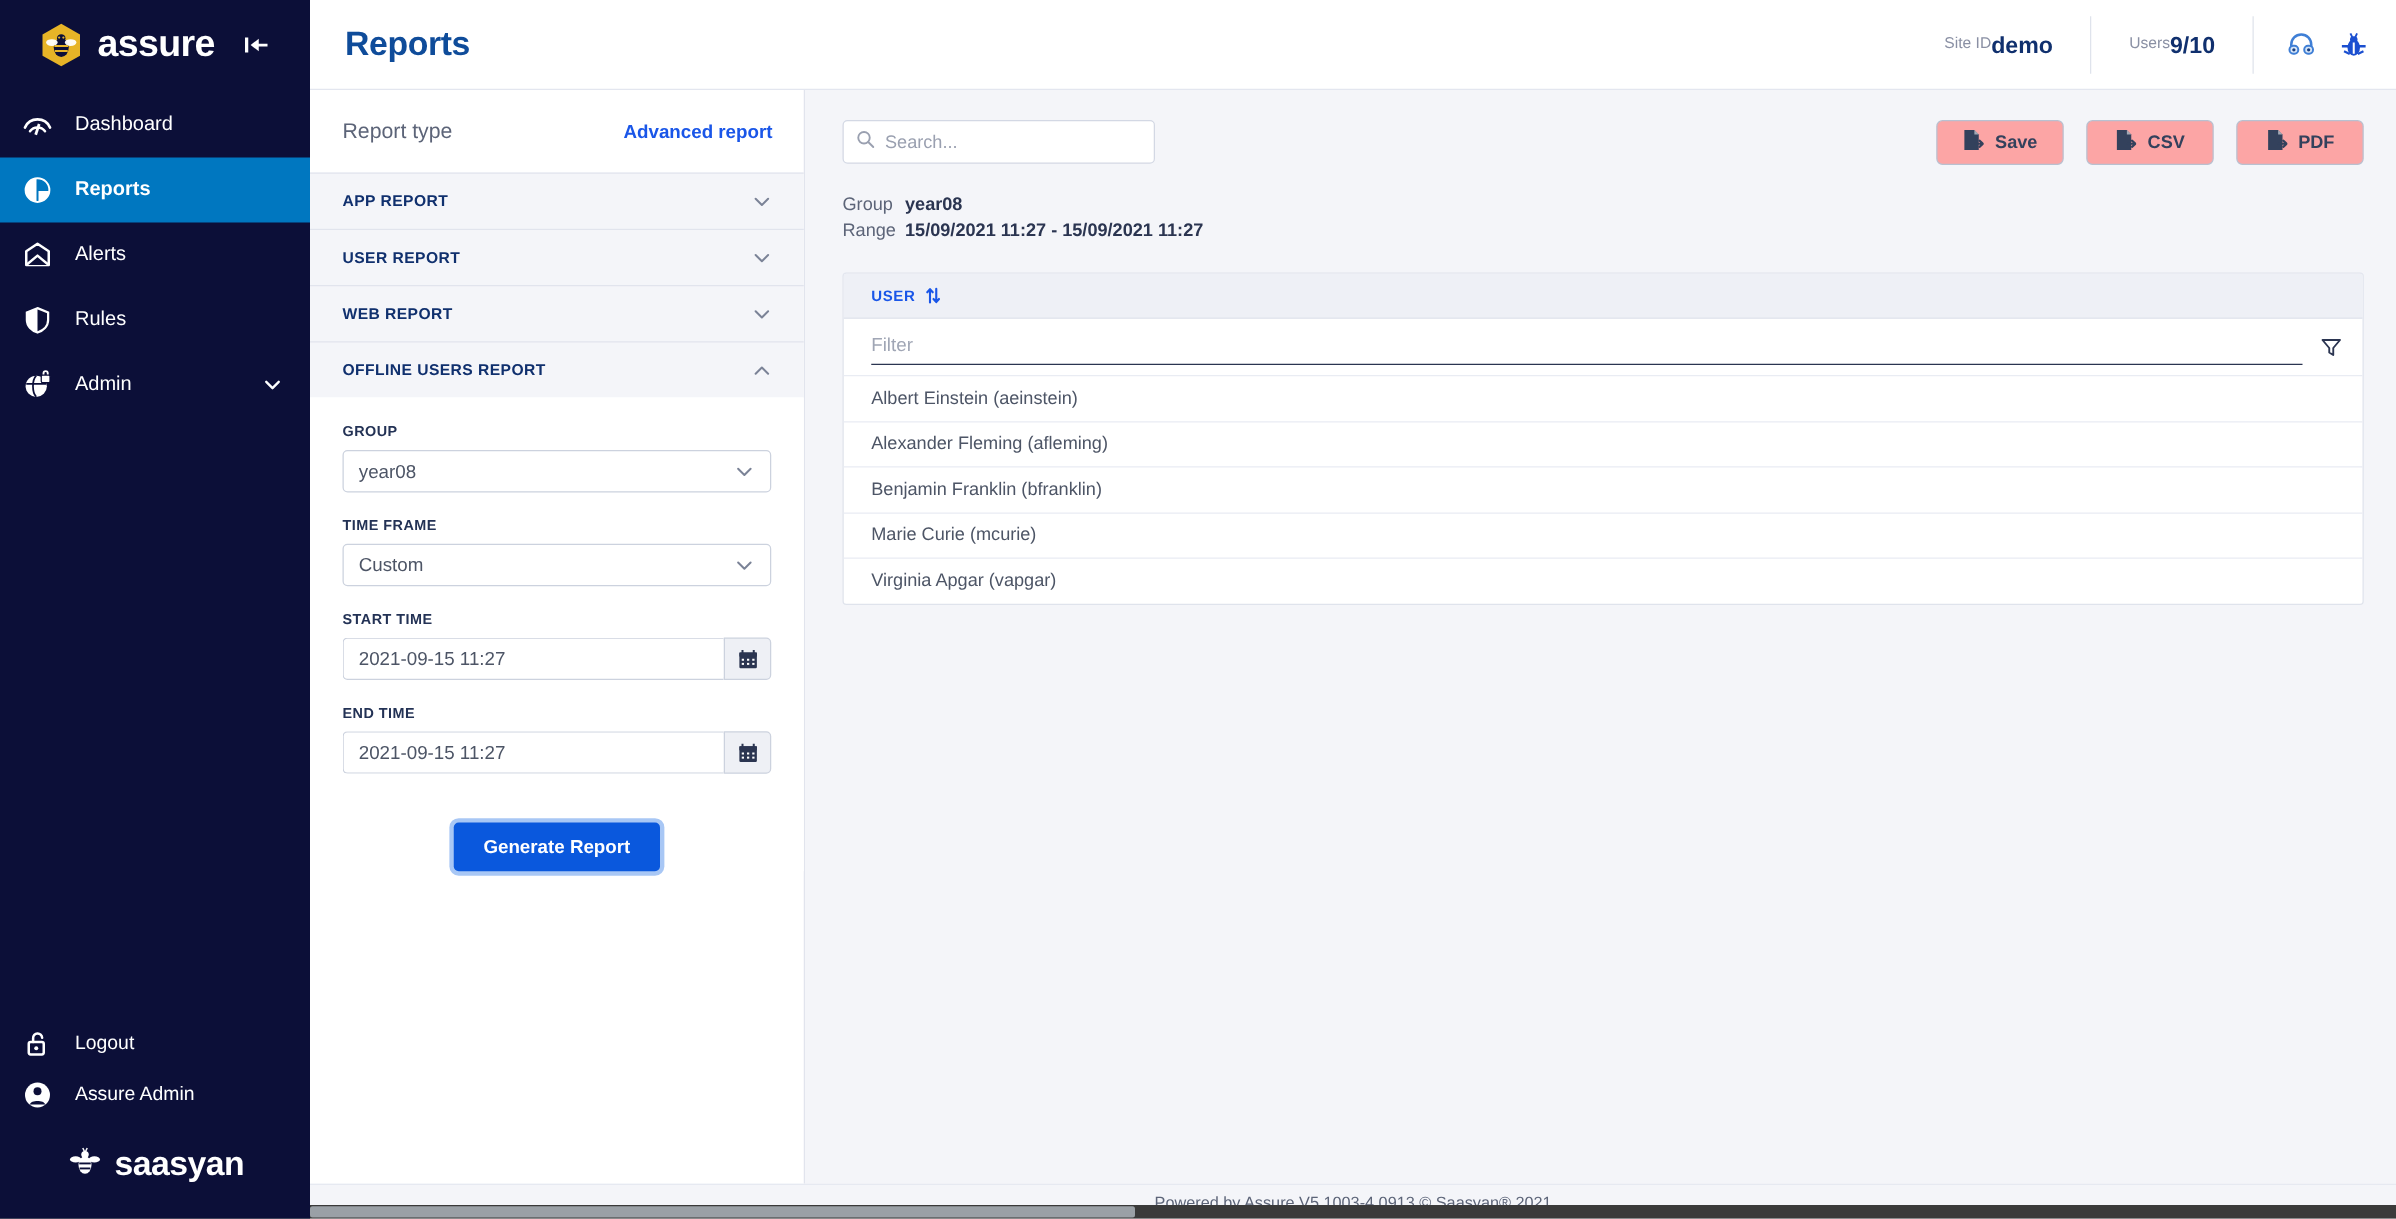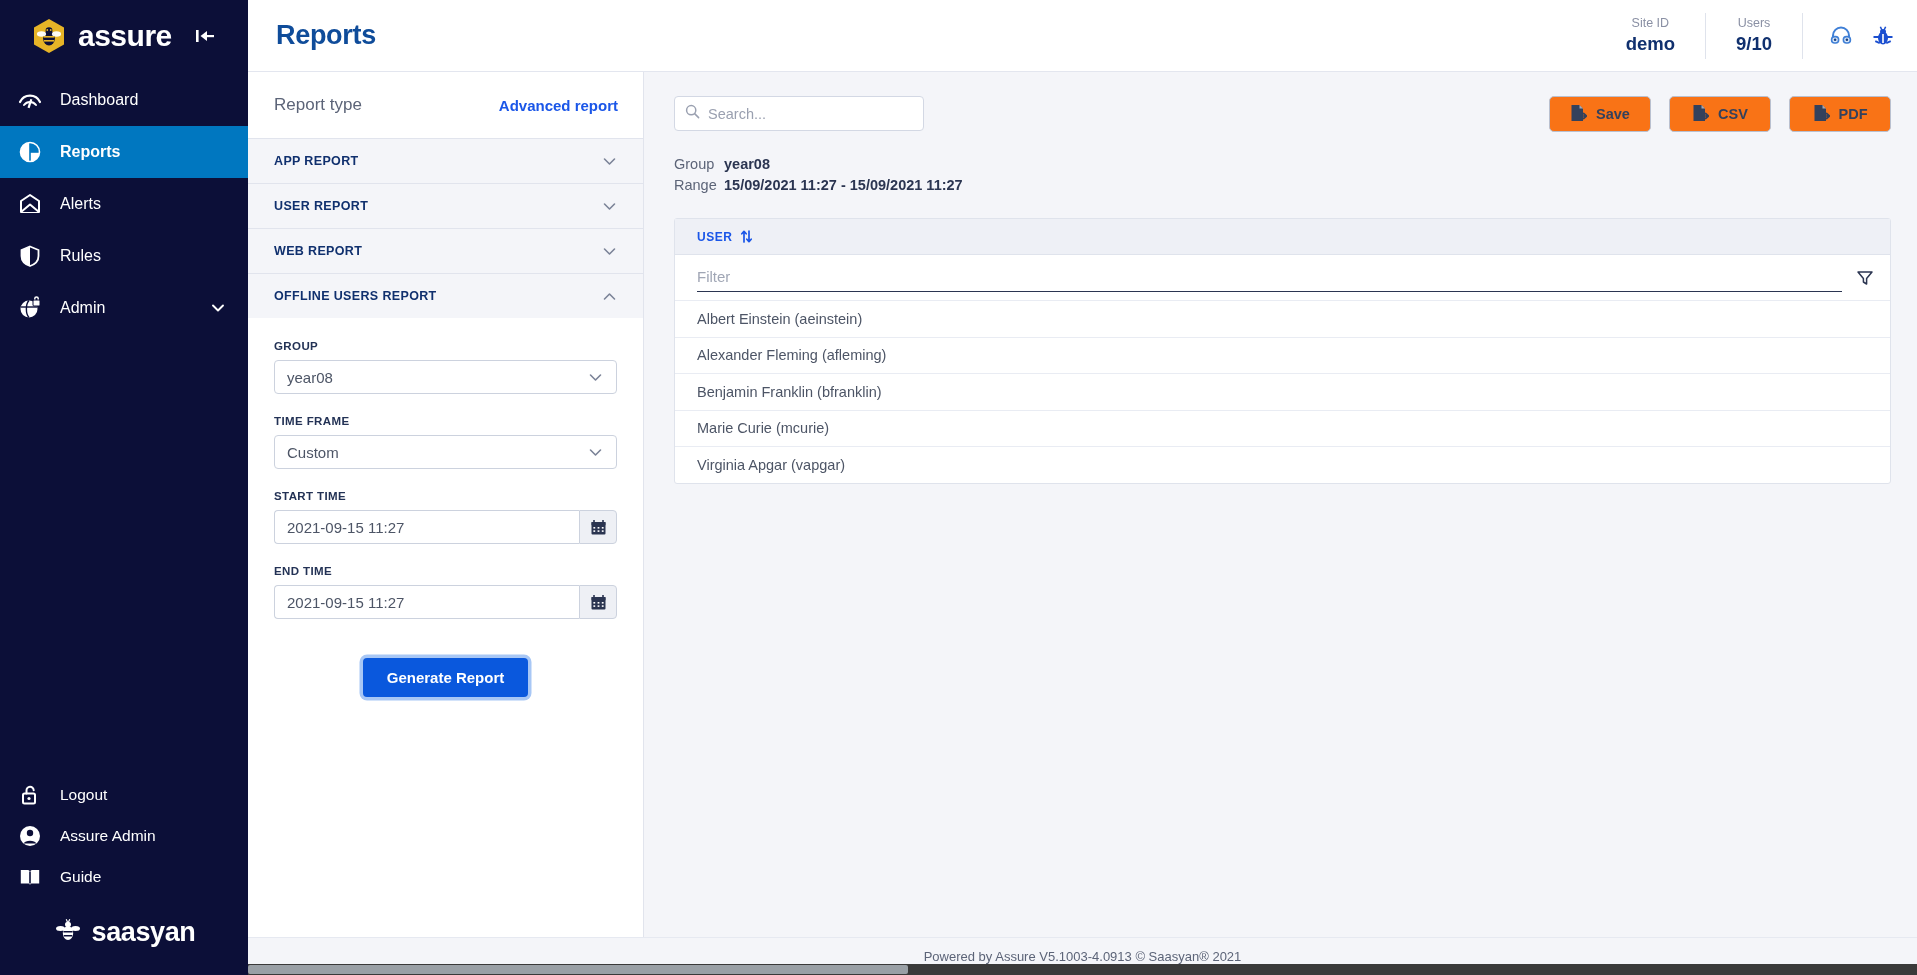--- a/index.html
+++ b/index.html
@@ -68,21 +68,21 @@
     height: 72px; min-height: 72px; background: #ffffff;
     display: flex; align-items: center;
     border-bottom: 1px solid #e3e6ef;
   }
   .page-title {
     color: #0f4c9a; font-size: 27px; font-weight: 700;
     margin-left: 28px; letter-spacing: -0.3px;
   }
   .top-right { margin-left: auto; display: flex; align-items: center; height: 100%; }
   .stat {
-    display: flex; flex-direction: column; align-items: center;
+    display: flex; flex-direction: row; align-items: center;
     justify-content: center; padding: 0 30px; height: 46px;
     border-right: 1px solid #dfe3ec;
   }
   .stat-label { color: #8a90a4; font-size: 12.5px; margin-bottom: 3px; }
   .stat-value { color: #10306e; font-size: 18.5px; font-weight: 700; }
   .top-icons { display: flex; align-items: center; gap: 18px; padding: 0 22px 0 26px; }
   .top-icon { cursor: pointer; display: flex; }
 
   .body-row { flex: 1; display: flex; min-height: 0; }
 
@@ -157,21 +157,21 @@
     display: flex; align-items: center; padding: 0 10px; gap: 8px;
   }
   .search-input {
     border: none; outline: none; font-size: 14.5px;
     font-family: "Liberation Sans", sans-serif; color: #4d5566;
     background: transparent; width: 100%;
   }
   .search-input::placeholder { color: #9aa0b0; }
   .export-btns { margin-left: auto; display: flex; gap: 18px; }
   .exp-btn {
-    min-width: 102px; height: 36px; background: #f97316;
+    min-width: 102px; height: 36px; background: #fca5a5;
     border: 1px solid #b9c0d0; border-radius: 5px;
     display: flex; align-items: center; justify-content: center; gap: 9px;
     color: #33415c; font-size: 14.5px; font-weight: 700; cursor: pointer;
   }
   .meta { margin-top: 22px; font-size: 14.5px; line-height: 21px; }
   .meta-row { display: flex; }
   .meta-key { color: #5c6478; width: 50px; }
   .meta-val { color: #2b3551; font-weight: 700; }
 
   .table-card {
@@ -198,21 +198,21 @@
   }
   .filter-input::placeholder { color: #a0a6b5; }
   .filter-icon { margin-left: 14px; display: flex; cursor: pointer; }
   .trow {
     height: 36.5px; display: flex; align-items: center;
     padding-left: 22px; border-top: 1px solid #e9ecf3;
     color: #4d5566; font-size: 14.5px; cursor: pointer;
   }
 
   .footer {
-    height: 38px; min-height: 26px;
+    height: 28px; min-height: 26px;
     display: flex; align-items: center; justify-content: center;
     color: #5c6478; font-size: 13px; background: #f4f5f9;
     border-top: 1px solid #e6e9f1;
   }
   .hscroll {
     position: absolute; left: 248px; right: 0; bottom: 0;
     height: 11px; background: #3a3a3a;
   }
   .hscroll-thumb {
     position: absolute; left: 0; top: 1px; height: 9px;
@@ -340,30 +340,20 @@
       </div>
       <div class="nav-item">
         <span class="nav-icon">
           <svg width="22" height="22" viewBox="0 0 22 22">
             <circle cx="11" cy="11" r="10" fill="#ffffff"></circle>
             <circle cx="11" cy="8" r="3.2" fill="#0c0f38"></circle>
             <path d="M4.8 18.5 C5.8 14.8 16.2 14.8 17.2 18.5" fill="#0c0f38"></path>
           </svg>
         </span>
         <span class="nav-label">Assure Admin</span>
-      </div>
-      <div class="nav-item">
-        <span class="nav-icon">
-          <svg width="22" height="22" viewBox="0 0 22 22">
-            <path d="M1.8 4 H9 C10 4 11 5 11 6 V19 C11 18 10 17.4 9 17.4 H1.8 Z" fill="#ffffff"></path>
-            <path d="M20.2 4 H13 C12 4 11 5 11 6 V19 C11 18 12 17.4 13 17.4 H20.2 Z" fill="#ffffff"></path>
-            <rect x="10.2" y="5.5" width="1.6" height="12" fill="#0c0f38"></rect>
-          </svg>
-        </span>
-        <span class="nav-label">Guide</span>
       </div>
     </div>
 
     <div class="saasyan">
       <span>
         <svg width="30" height="30" viewBox="0 0 30 30">
           <ellipse cx="15" cy="18" rx="5.2" ry="7" fill="#ffffff"></ellipse>
           <ellipse cx="15" cy="9.5" rx="3" ry="2.8" fill="#ffffff"></ellipse>
           <ellipse cx="7.5" cy="13.5" rx="4.5" ry="2.5" fill="#ffffff"></ellipse>
           <ellipse cx="22.5" cy="13.5" rx="4.5" ry="2.5" fill="#ffffff"></ellipse>

